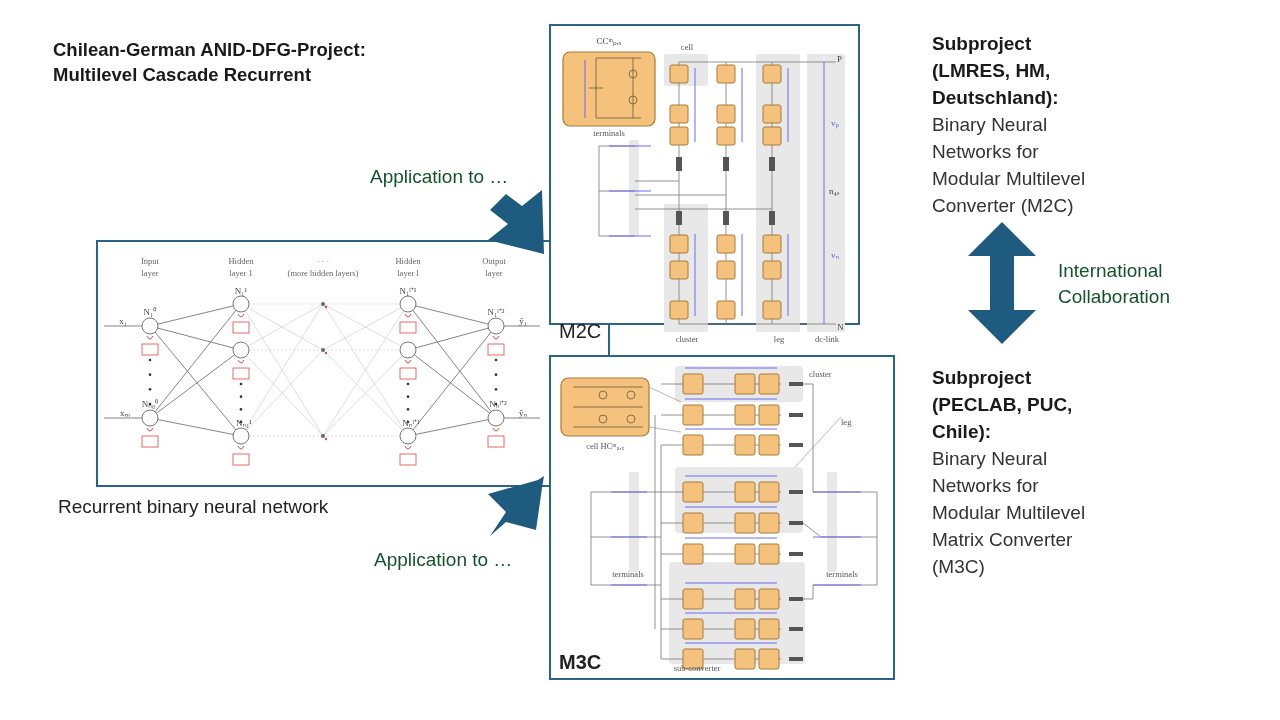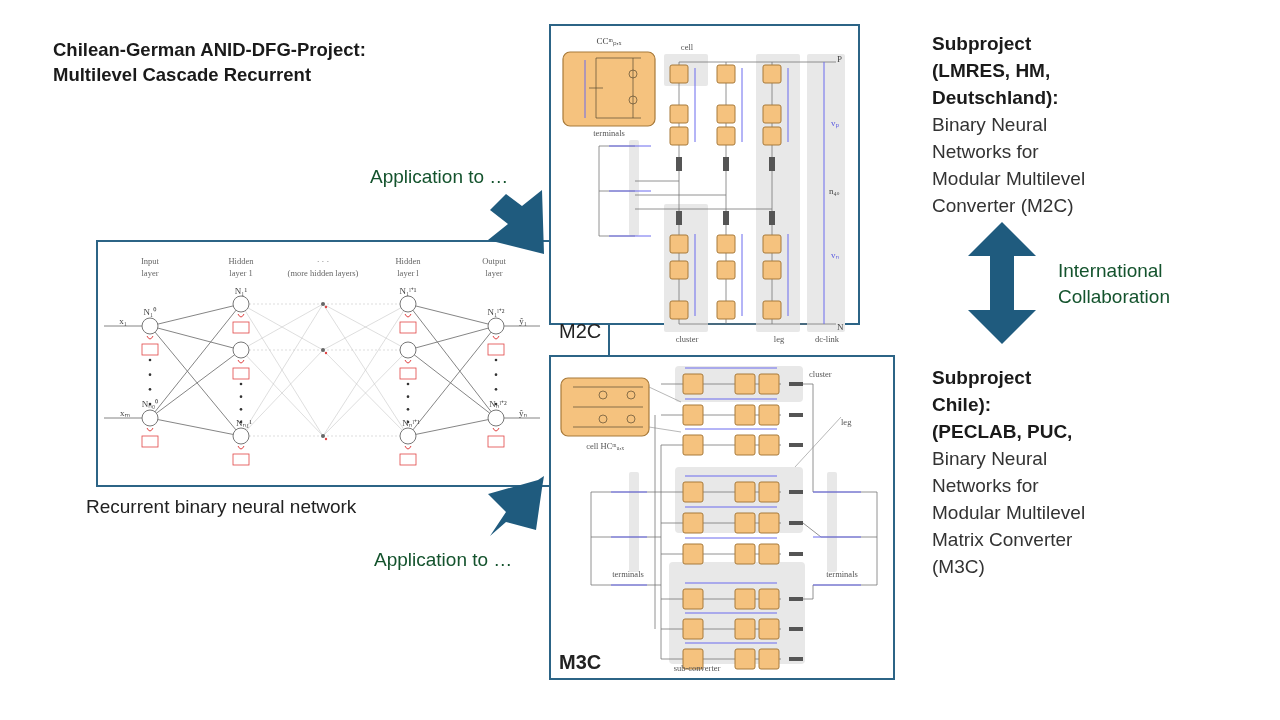--- a/index.html
+++ b/index.html
@@ -7,21 +7,21 @@
          font-family: "Liberation Sans", sans-serif; color: #222; }
   .abs { position: absolute; }
   .title { left: 53px; top: 37px; font-size: 18.5px; font-weight: bold; line-height: 25px; color: #1a1a1a; }
   .title div { white-space: nowrap; }
   .sub { left: 932px; font-size: 19px; line-height: 27px; color: #333; }
   .sub .bold { font-weight: bold; color: #1a1a1a; }
   .sub div { white-space: nowrap; }
   .blue-text { color: #14532d; font-size: 19px; line-height: 26px; white-space: nowrap; }
   .frame { border: 2px solid #2c6486; background: #fff; box-sizing: border-box; }
   .frame-label { font-size: 20px; color: #222; }
-  .caption { left: 58px; top: 496px; font-size: 19px; color: #222; white-space: nowrap; margin-left: 28px; }
+  .caption { left: 58px; top: 496px; font-size: 19px; color: #222; white-space: nowrap; }
   svg text { font-family: "Liberation Serif", serif; }
 </style>
 </head>
 <body>
 
 <div class="abs title">
   <div>Chilean-German ANID-DFG-Project:</div>
   <div>Multilevel Cascade Recurrent</div>
 </div>
 
@@ -356,20 +356,20 @@
 <svg class="abs" style="left:966px; top:220px;" width="72" height="126" viewBox="0 0 72 126">
   <polygon points="36,2 70,36 48,36 48,90 70,90 36,124 2,90 24,90 24,36 2,36" fill="#1f5b7e"></polygon>
 </svg>
 <div class="abs blue-text" style="left:1058px; top:258px;">
   <div>International</div>
   <div>Collaboration</div>
 </div>
 
 <div class="abs sub" style="top:364px;">
   <div class="bold">Subproject</div>
+  <div class="bold">(PECLAB, PUC,</div>
   <div class="bold">Chile):</div>
-  <div class="bold">(PECLAB, PUC,</div>
   <div>Binary Neural</div>
   <div>Networks for</div>
   <div>Modular Multilevel</div>
   <div>Matrix Converter</div>
   <div>(M3C)</div>
 </div>
 
 </body></html>

